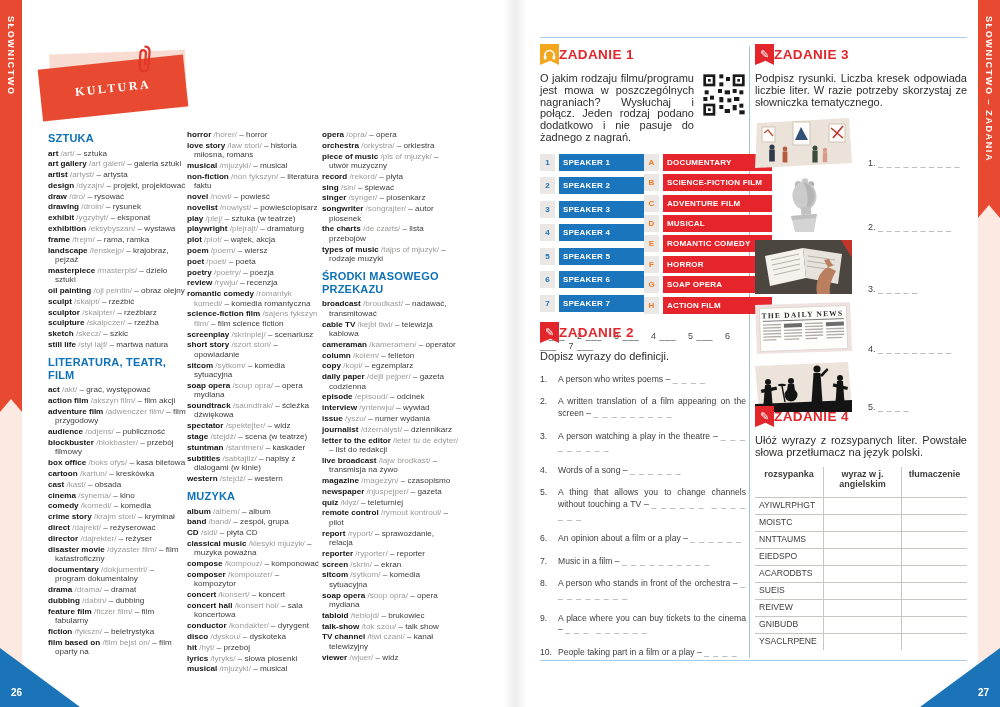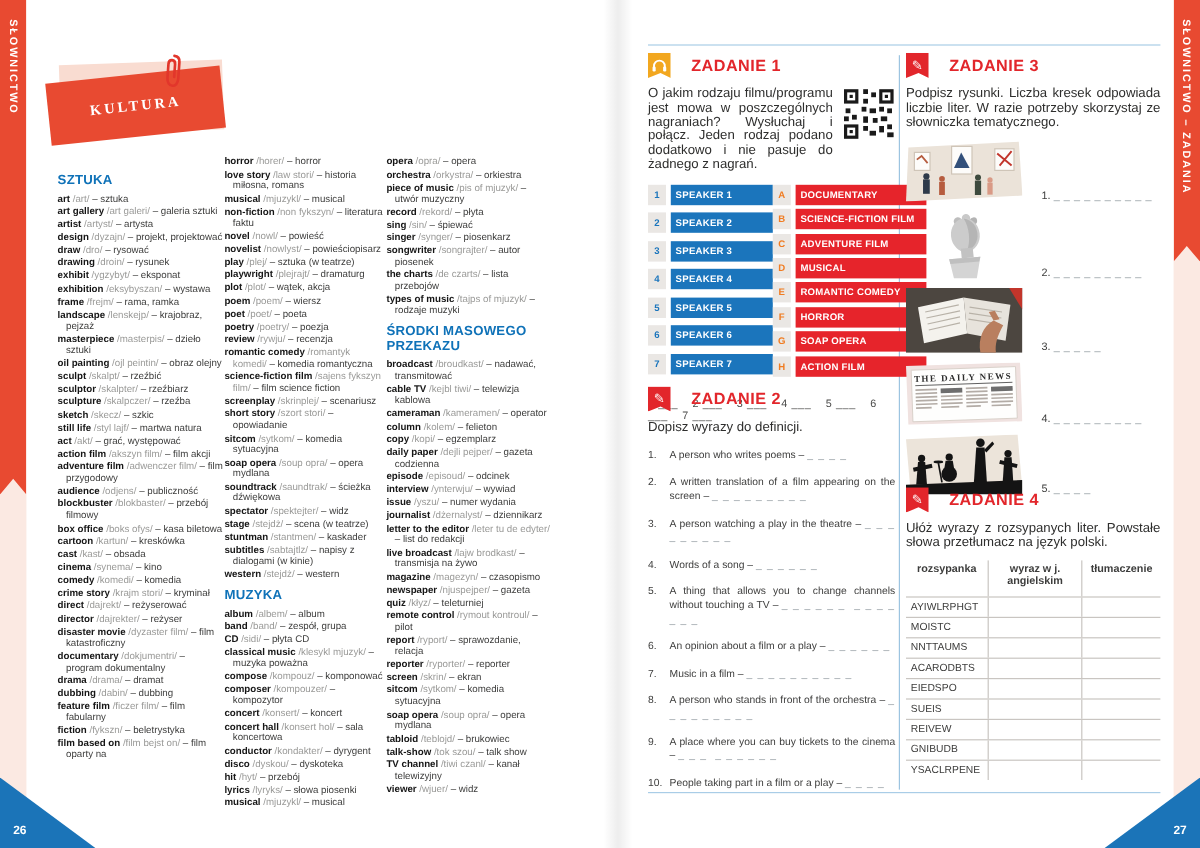--- a/index.html
+++ b/index.html
@@ -30,37 +30,37 @@
   .kultura .card{position:absolute;left:2px;top:24px;width:146px;height:52px;background:#e84a31;transform:rotate(-6deg);display:flex;align-items:center;justify-content:center}
   .kultura .card span{color:#fff;font-family:"Liberation Serif",serif;font-weight:bold;font-size:12px;letter-spacing:2.5px}
   .paperclip{position:absolute;left:98px;top:6px;transform:rotate(4deg)}
 
   
   .vcol{position:absolute;top:130px}
   #vcol1{left:48px;width:138px}
   #vcol2{left:187px;width:134px}
   #vcol3{left:322px;width:138px}
   .vocab-heading{color:#0f72b8;font-weight:bold;font-size:11px;line-height:12.5px;margin:7px 0 4px;letter-spacing:.2px}
-  .vcol .vocab-heading:first-child{margin-top:14px}
+  .vcol .vocab-heading:first-child{margin-top:2px}
   .vocab-entry{font-size:8.1px;line-height:9.4px;margin-bottom:1.4px;padding-left:7px;text-indent:-7px}
   .term{font-weight:bold;color:#161616}
   .phon{color:#9a9a98}
 
   
   .vdivider{position:absolute;left:749px;top:46px;width:1px;height:612px;background:#9cc4e0}
   .hrule{position:absolute;left:540px;width:427px;height:1px;background:#a9cde7}
   .hrule.top{top:37px}.hrule.bottom{top:660px}
 
   
   .task{position:absolute}
   #task1{left:540px;top:44px;width:206px}
   #task2{left:540px;top:322px;width:206px}
   #task3{left:755px;top:44px;width:212px}
   #task4{left:755px;top:406px;width:212px}
-  .z-header{display:flex;align-items:center;gap:17px;margin-bottom:8px}
+  .z-header{display:flex;align-items:center;gap:0;margin-bottom:8px}
   .z-icon{width:19px;height:21px;background:#e2262b;clip-path:polygon(0 0,100% 0,100% 100%,55% 80%,0 100%);color:#fff;display:flex;align-items:center;justify-content:center;font-size:11px;flex-shrink:0}
   .z-icon.audio{background:#f2a71f}
   .z-title{color:#e2262b;font-weight:bold;font-size:13.5px;letter-spacing:.4px}
   .z-instr{font-weight:normal;font-size:11px;line-height:11.8px;color:#2e2e2d;text-align:justify}
 
   
   .qr{float:right;width:44px;height:44px;margin:0 0 4px 8px}
   #task1 .z-instr{margin-bottom:10px}
   .match{display:flex;justify-content:space-between;clear:both}
   .mrow{display:flex;gap:4px;align-items:center}
@@ -142,20 +142,21 @@
     <div class="vocab-entry"><span class="term">exhibition</span><span class="phon"> /eksybyszan/</span> – wystawa</div>
     <div class="vocab-entry"><span class="term">frame</span><span class="phon"> /frejm/</span> – rama, ramka</div>
     <div class="vocab-entry"><span class="term">landscape</span><span class="phon"> /lenskejp/</span> – krajobraz, pejzaż</div>
     <div class="vocab-entry"><span class="term">masterpiece</span><span class="phon"> /masterpis/</span> – dzieło sztuki</div>
     <div class="vocab-entry"><span class="term">oil painting</span><span class="phon"> /ojl peintin/</span> – obraz olejny</div>
     <div class="vocab-entry"><span class="term">sculpt</span><span class="phon"> /skalpt/</span> – rzeźbić</div>
     <div class="vocab-entry"><span class="term">sculptor</span><span class="phon"> /skalpter/</span> – rzeźbiarz</div>
     <div class="vocab-entry"><span class="term">sculpture</span><span class="phon"> /skalpczer/</span> – rzeźba</div>
     <div class="vocab-entry"><span class="term">sketch</span><span class="phon"> /skecz/</span> – szkic</div>
     <div class="vocab-entry"><span class="term">still life</span><span class="phon"> /styl lajf/</span> – martwa natura</div>
+    <div class="vocab-heading">LITERATURA, TEATR, FILM</div>
     <div class="vocab-entry"><span class="term">act</span><span class="phon"> /akt/</span> – grać, występować</div>
     <div class="vocab-entry"><span class="term">action film</span><span class="phon"> /akszyn film/</span> – film akcji</div>
     <div class="vocab-entry"><span class="term">adventure film</span><span class="phon"> /adwenczer film/</span> – film przygodowy</div>
     <div class="vocab-entry"><span class="term">audience</span><span class="phon"> /odjens/</span> – publiczność</div>
     <div class="vocab-entry"><span class="term">blockbuster</span><span class="phon"> /blokbaster/</span> – przebój filmowy</div>
     <div class="vocab-entry"><span class="term">box office</span><span class="phon"> /boks ofys/</span> – kasa biletowa</div>
     <div class="vocab-entry"><span class="term">cartoon</span><span class="phon"> /kartun/</span> – kreskówka</div>
     <div class="vocab-entry"><span class="term">cast</span><span class="phon"> /kast/</span> – obsada</div>
     <div class="vocab-entry"><span class="term">cinema</span><span class="phon"> /synema/</span> – kino</div>
     <div class="vocab-entry"><span class="term">comedy</span><span class="phon"> /komedi/</span> – komedia</div>
@@ -597,30 +598,30 @@
           <div class="tbl-cell c1">MOISTC</div>
           <div class="tbl-cell c2"></div>
           <div class="tbl-cell c3"></div>
         </div>
         <div class="tbl-row">
           <div class="tbl-cell c1">NNTTAUMS</div>
           <div class="tbl-cell c2"></div>
           <div class="tbl-cell c3"></div>
         </div>
         <div class="tbl-row">
+          <div class="tbl-cell c1">EIEDSPO</div>
+          <div class="tbl-cell c2"></div>
+          <div class="tbl-cell c3"></div>
+        </div>
+        <div class="tbl-row">
           <div class="tbl-cell c1">ACARODBTS</div>
           <div class="tbl-cell c2"></div>
           <div class="tbl-cell c3"></div>
         </div>
         <div class="tbl-row">
-          <div class="tbl-cell c1">EIEDSPO</div>
-          <div class="tbl-cell c2"></div>
-          <div class="tbl-cell c3"></div>
-        </div>
-        <div class="tbl-row">
           <div class="tbl-cell c1">SUEIS</div>
           <div class="tbl-cell c2"></div>
           <div class="tbl-cell c3"></div>
         </div>
         <div class="tbl-row">
           <div class="tbl-cell c1">REIVEW</div>
           <div class="tbl-cell c2"></div>
           <div class="tbl-cell c3"></div>
         </div>
         <div class="tbl-row">

